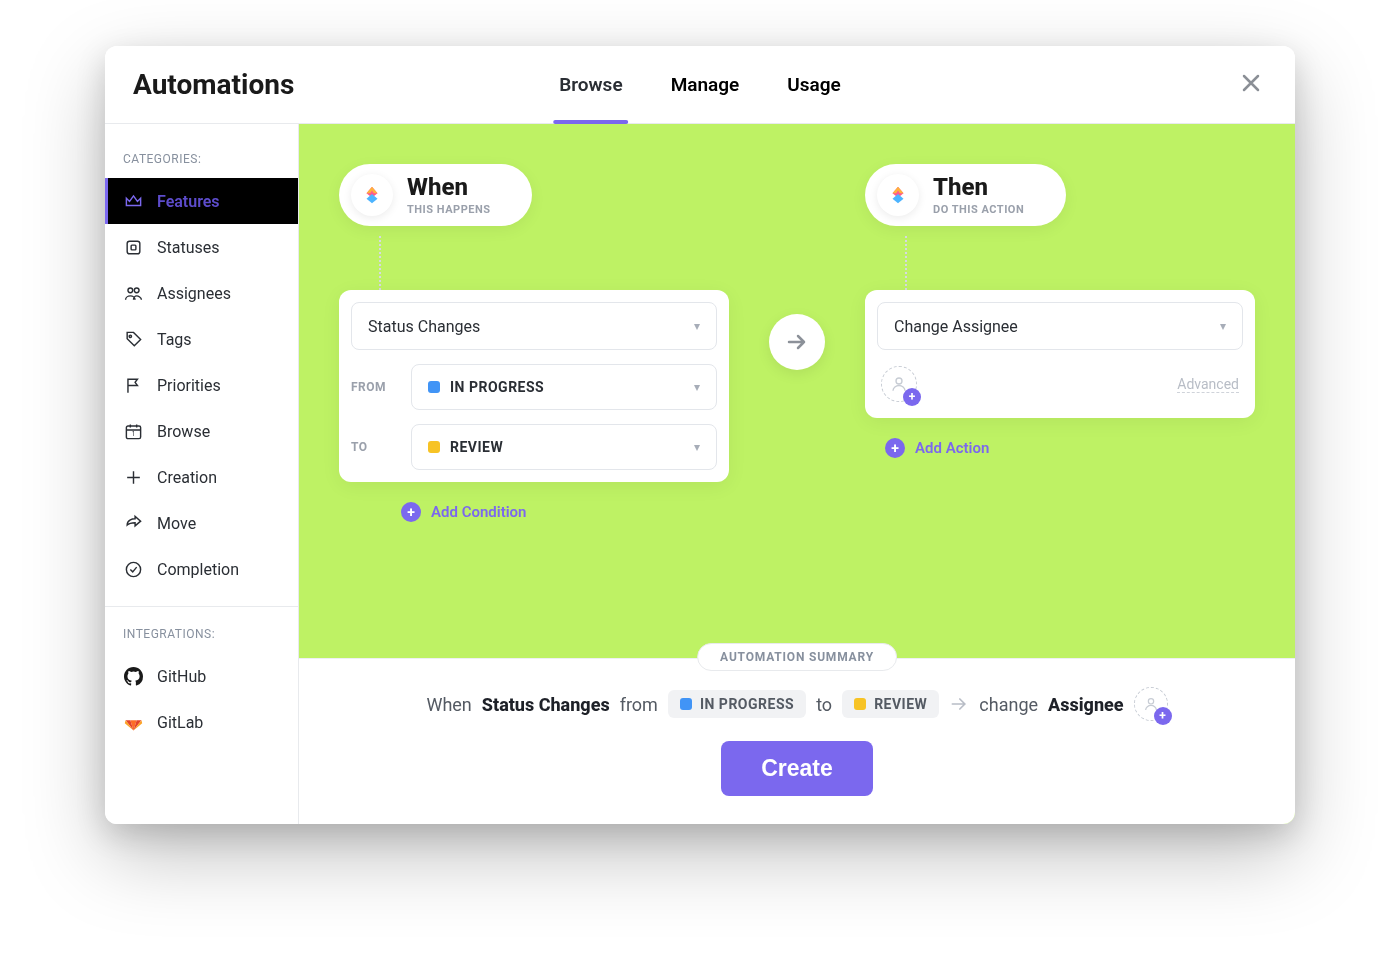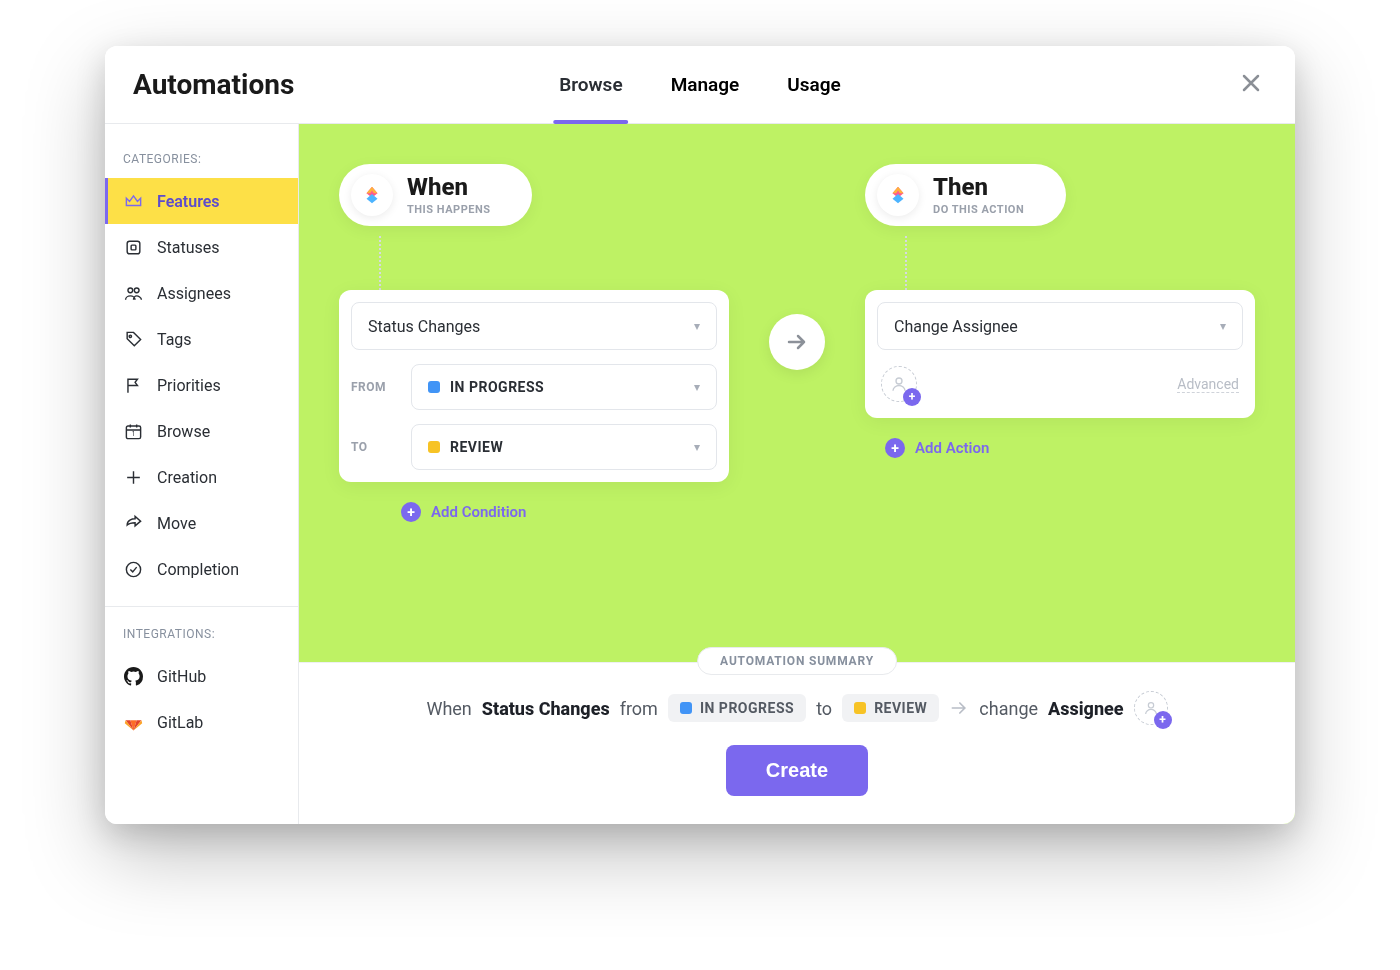--- a/index.html
+++ b/index.html
@@ -107,21 +107,21 @@
   }
   .sidebar-item .icon {
     width: 20px;
     height: 20px;
     display: flex;
     align-items: center;
     justify-content: center;
     color: #2a2e34;
   }
   .sidebar-item.active {
-    background: #fde047;
+    background: #000000;
     color: #5d4ccc;
     font-weight: 600;
   }
   .sidebar-item.active .icon { color: #7b68ee; }
   .sidebar-item.active::before {
     content: '';
     position: absolute;
     left: 0;
     top: 0;
     bottom: 0;
@@ -359,21 +359,21 @@
     position: relative;
     width: 34px;
     height: 34px;
   }
   .create-btn {
     background: #7b68ee;
     color: #fff;
     border: none;
     border-radius: 8px;
     padding: 14px 40px;
-    font-size: 20px;
+    font-size: 23px;
     font-weight: 600;
     cursor: pointer;
   }
   .gh-icon { fill: #1a1a1a; }
 </style>
 </head>
 <body>
 
 <div class="modal">
 

